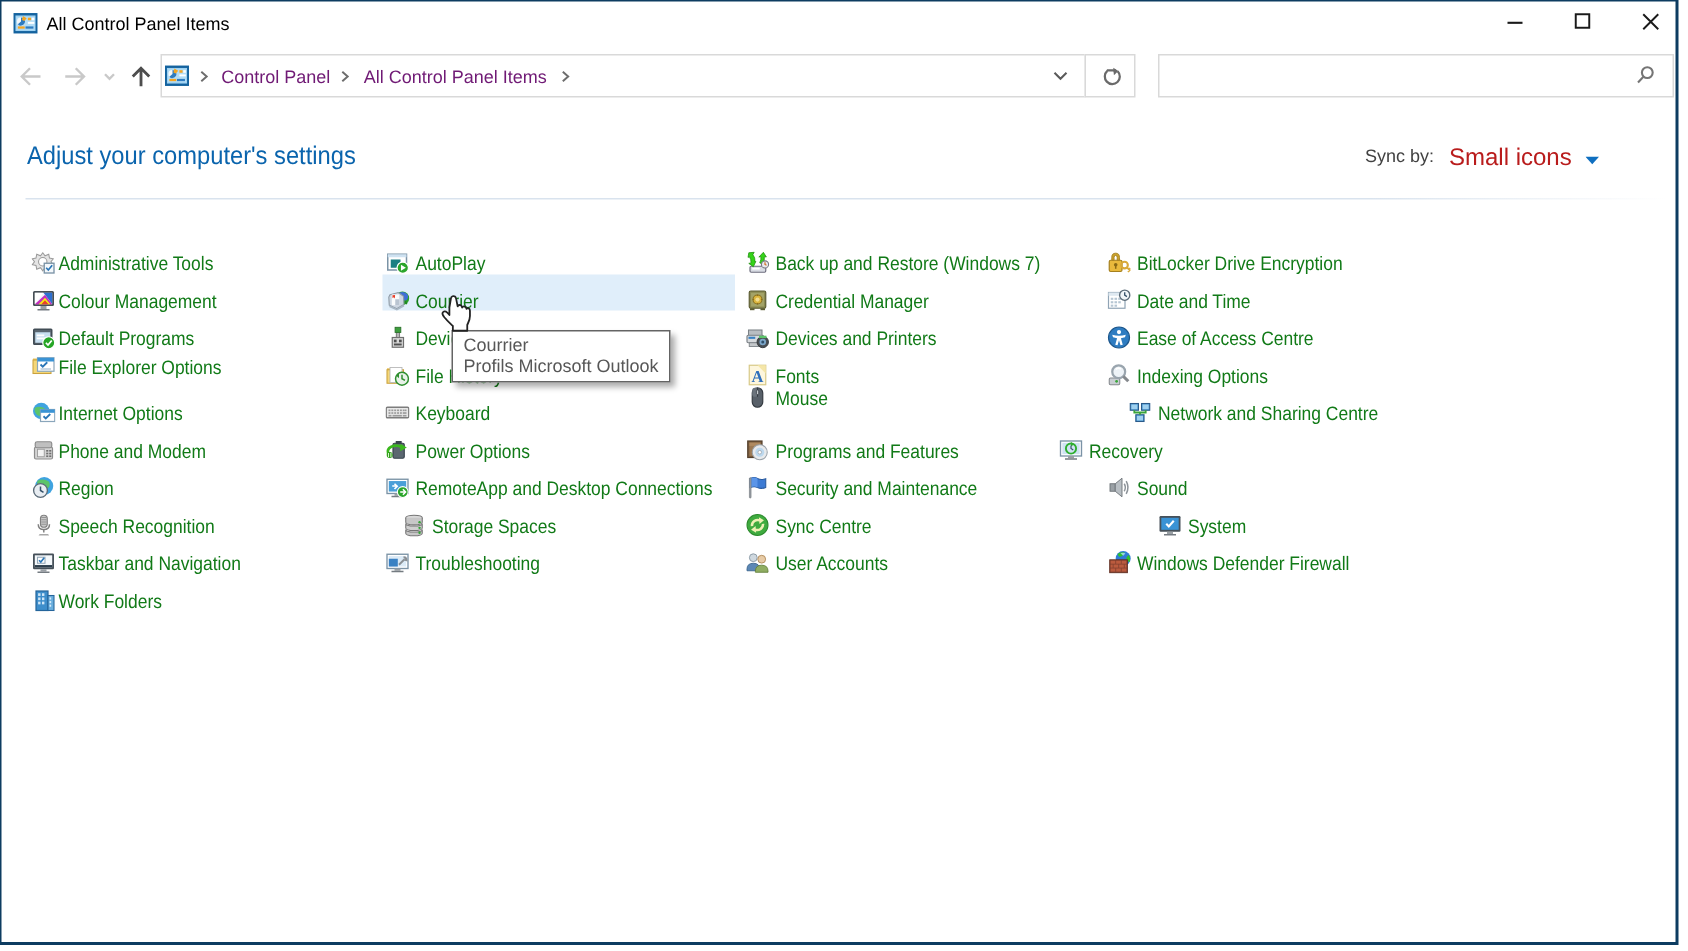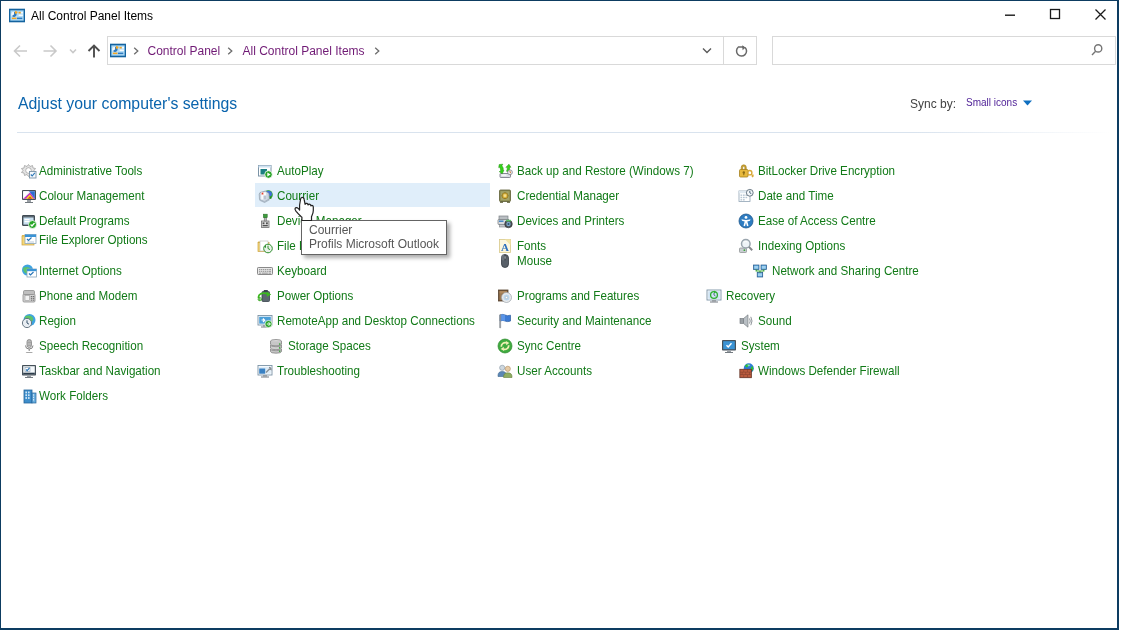--- a/index.html
+++ b/index.html
@@ -10,24 +10,24 @@
   .abs { position:absolute; }
   #titletxt { position:absolute; left:31px; top:9px; font-size:12px; color:#000; }
   .navbox { position:absolute; top:36px; height:29px; border:1px solid #d9d9d9; background:#fff; }
   #addr { left:107px; width:617px; }
   #refresh { left:723px; width:34px; }
   #search { left:772px; width:344px; }
   .crumbtxt { position:absolute; top:44px; font-size:12px; color:#701a75; }
   #heading { position:absolute; left:18px; top:94px; font-size:17px; color:#0a64ad;
     transform:scaleX(0.93); transform-origin:0 50%; }
   #viewby { position:absolute; left:910px; top:97px; font-size:12px; color:#424242; }
-  #smallicons { position:absolute; left:966px; top:97px; font-size:10px; color:#4c1d95; }
+  #smallicons { position:absolute; left:966px; top:97px; font-size:16px; color:#b91c1c; }
   #hr { position:absolute; left:17px; top:132px; width:1094px; height:1px;
     background:linear-gradient(to right, #d9e3ee 0%, #d9e3ee 82%, rgba(217,227,238,0) 100%); }
-  .item { position:absolute; height:25px; display:flex; align-items:center; }
+  .item { position:absolute; height:25px; display:flex; align-items:flex-end; }
   .item span { margin-left:2px; font-size:13px; color:#117a17; white-space:nowrap;
     display:inline-block; transform:scaleX(0.895); transform-origin:0 50%; }
   .item svg { flex:0 0 16px; }
   #hl { position:absolute; left:255px; top:183px; width:235px; height:24px; background:#e0eefa; }
   #tip { position:absolute; left:301px; top:220px; width:146px; height:35px;
     background:#fff; border:1px solid #646464; box-shadow:3px 3px 4px rgba(0,0,0,0.33);
     font-size:12px; color:#575757; padding:2px 0 0 7px; line-height:14px; }
 </style>
 </head>
 <body>
@@ -514,21 +514,21 @@
     </div>
 <div class="item" style="left:738px;top:308px">
       <svg width="16" height="16" viewBox="0 0 16 16">
         <rect x="2" y="5.5" width="3.5" height="5" fill="#9aa0a5" stroke="#6c7277" stroke-width="0.6"></rect>
         <path d="M5.5 5.5 L10 1.8 L10 14.2 L5.5 10.5 Z" fill="#b9bfc4" stroke="#6c7277" stroke-width="0.6"></path>
         <path d="M11.5 5.5 Q13 8 11.5 10.5" stroke="#8d9399" stroke-width="1" fill="none"></path>
         <path d="M12.8 3.8 Q15.2 8 12.8 12.2" stroke="#8d9399" stroke-width="1" fill="none"></path>
       </svg>
       <span style="margin-left:4px">Sound</span>
     </div>
-<div class="item" style="left:721px;top:333px">
+<div class="item" style="left:772px;top:333px">
       <svg width="16" height="16" viewBox="0 0 16 16">
         <rect x="1" y="2" width="14" height="10.5" rx="0.8" fill="#46515a"></rect>
         <rect x="2.2" y="3.2" width="11.6" height="8" fill="#3a93d5"></rect>
         <path d="M5.5 7.2 L7.2 9 L10.5 5.2" stroke="#fff" stroke-width="1.4" fill="none"></path>
         <rect x="6" y="12.5" width="4" height="1.5" fill="#9aa0a5"></rect>
         <rect x="4" y="14" width="8" height="1" fill="#747b81"></rect>
       </svg>
       <span style="margin-left:4px">System</span>
     </div>
 <div class="item" style="left:738px;top:358px">

